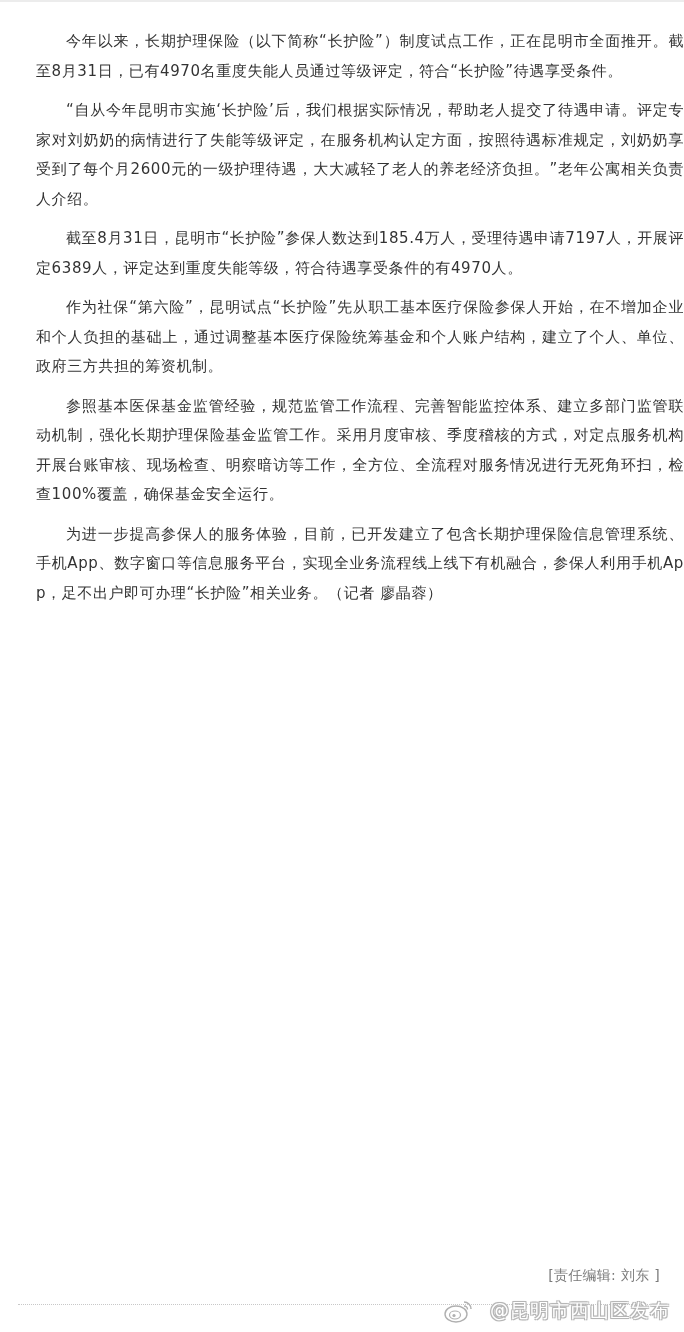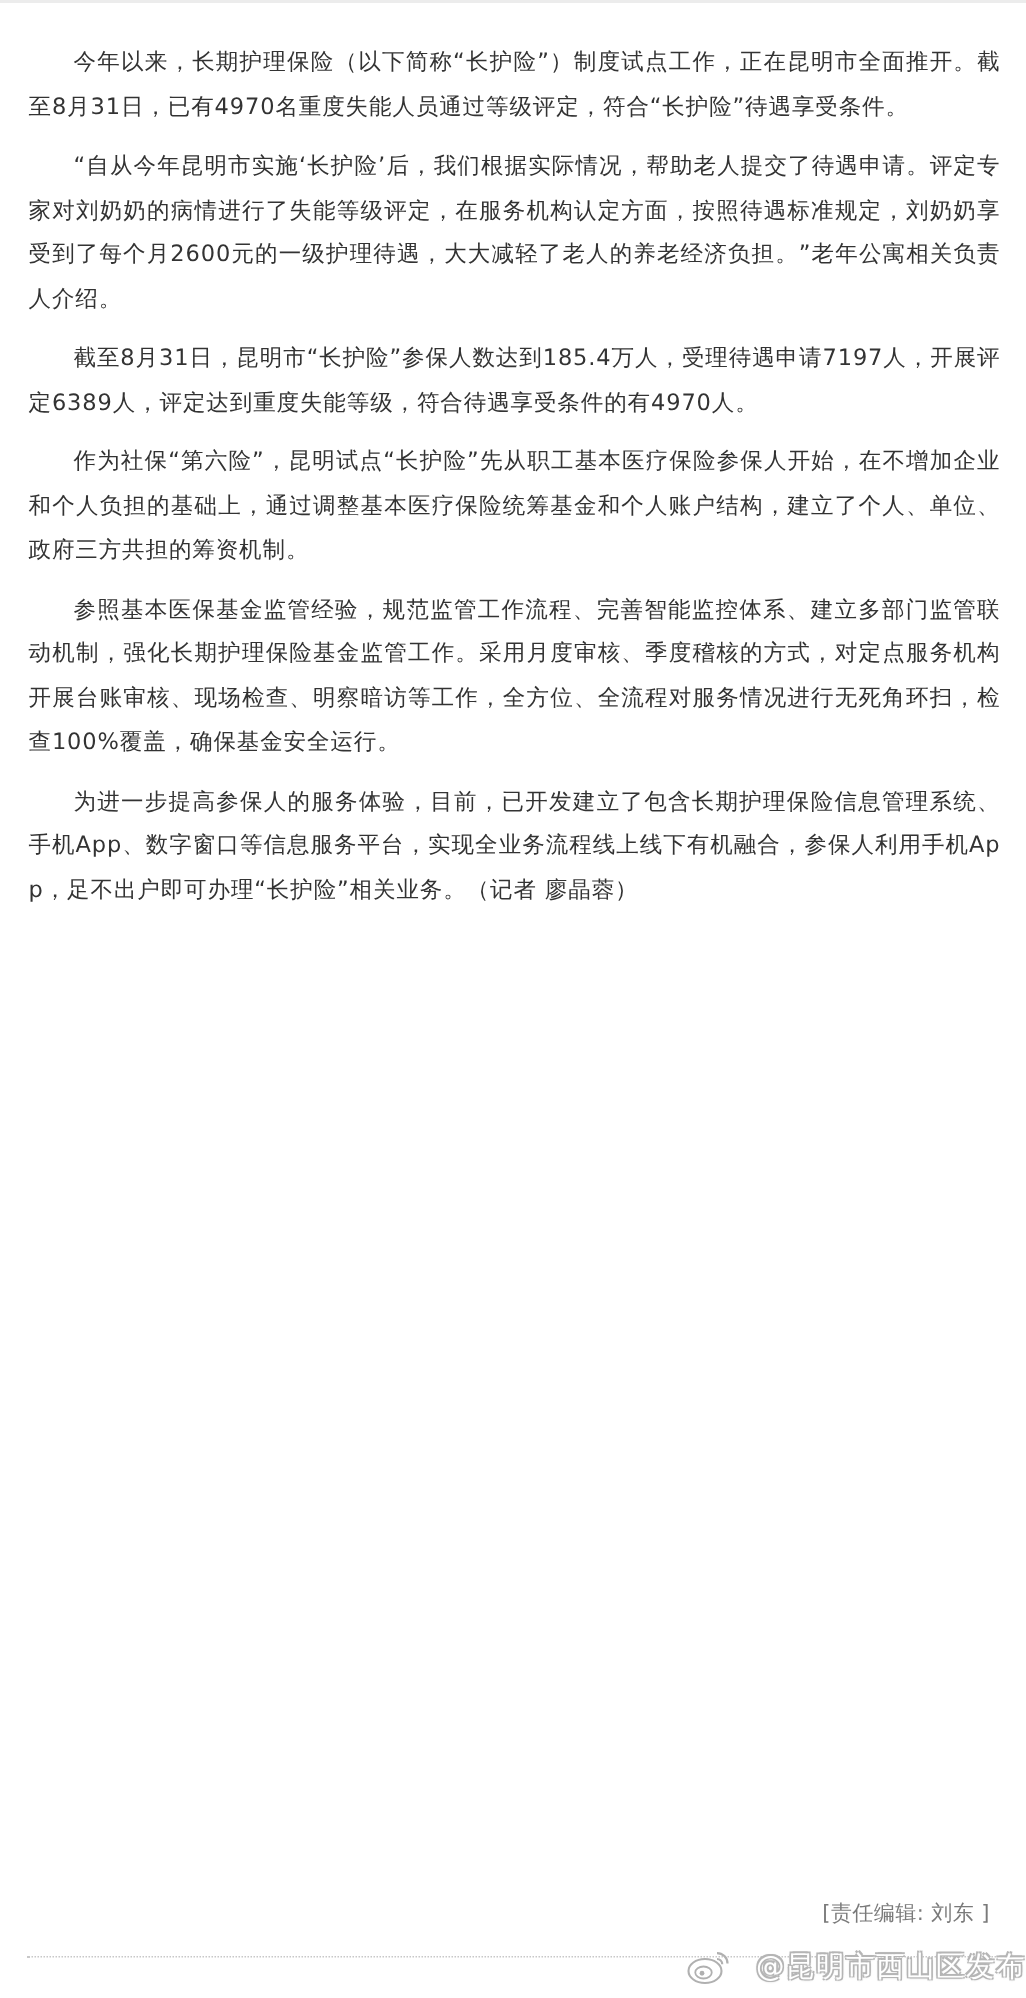--- a/index.html
+++ b/index.html
@@ -18,21 +18,21 @@
     .top-rule {
       position: absolute;
       left: 0;
       top: 0;
       width: 684px;
       height: 2px;
       background: #ececec;
     }
     .article {
       position: absolute;
-      left: 19px;
+      left: 36px;
       top: 27px;
       width: 648px;
     }
     .para {
       margin: 0 0 10px 0;
       font-size: 15px;
       line-height: 29.5px;
       text-indent: 2em;
       letter-spacing: 0.6px;
       text-align: justify;
@@ -50,21 +50,21 @@
     .dotted-rule {
       position: absolute;
       left: 18px;
       top: 1304px;
       width: 648px;
       height: 0;
       border-top: 1px dotted #c8c8c8;
     }
     .watermark {
       position: absolute;
-      right: 0;
+      right: 14px;
       top: 1298px;
       display: flex;
       align-items: flex-start;
       gap: 16px;
       color: #ffffff;
       font-size: 19px;
       letter-spacing: 1px;
       text-shadow:
         -1px -1px 0 #b5b5b5, 1px -1px 0 #b5b5b5,
         -1px 1px 0 #b5b5b5, 1px 1px 0 #b5b5b5,

